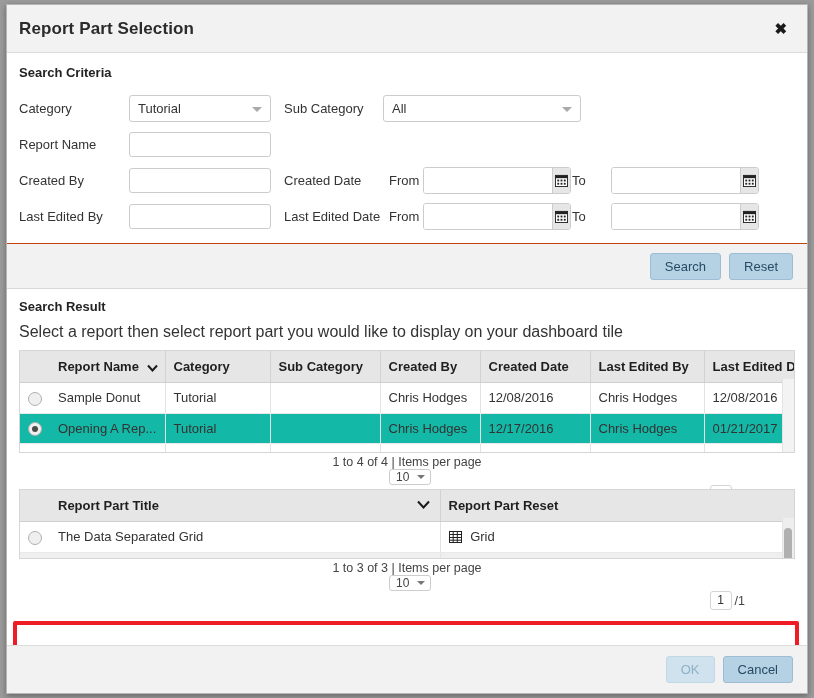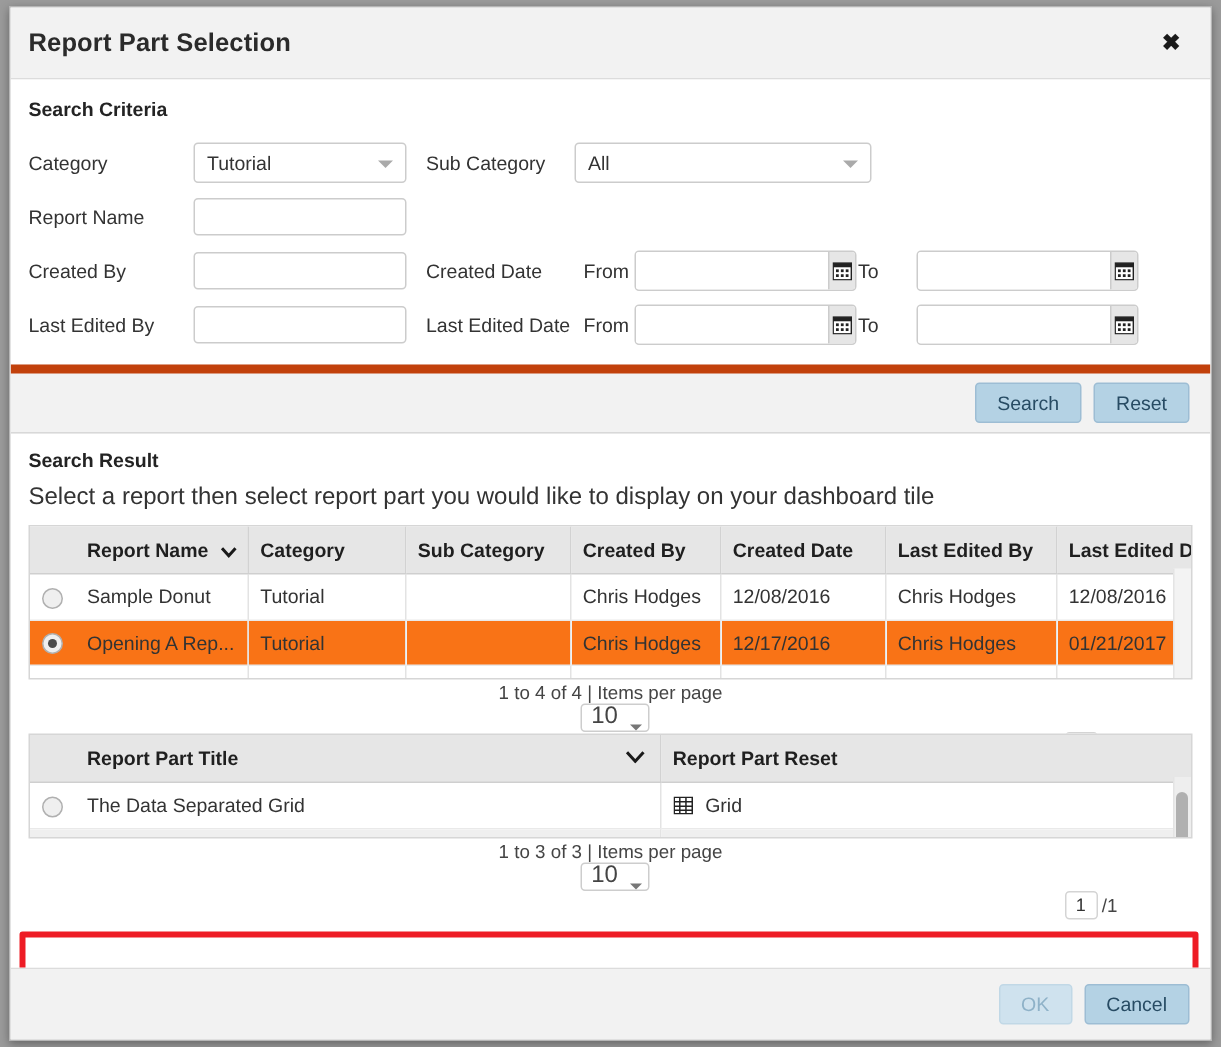--- a/index.html
+++ b/index.html
@@ -149,21 +149,21 @@
     align-items: center;
     justify-content: center;
     cursor: pointer;
   }
   .cal-btn svg { display: block; }
 
   
   .btn-strip {
     margin-top: 10px;
     background: #f2f2f2;
-    border-top: 6px solid #c2410c;
+    border-top: 1px solid #c2410c;
     border-bottom: 1px solid #d8d8d8;
     height: 46px;
     display: flex;
     align-items: center;
     justify-content: flex-end;
     padding-right: 14px;
     gap: 8px;
   }
   .btn {
     font-family: "Liberation Sans", sans-serif;
@@ -218,21 +218,21 @@
   tbody td {
     padding: 7px 8px;
     border-right: 1px solid #e3e3e3;
     border-bottom: 1px solid #e9e9e9;
     color: #333;
     white-space: nowrap;
     overflow: hidden;
     text-overflow: ellipsis;
   }
   tbody td:last-child { border-right: 0; }
-  tbody tr.sel-row td { background: #f97316; }
+  tbody tr.sel-row td { background: #14b8a6; }
   td.radio-cell, th.radio-cell {
     width: 30px;
     padding-left: 8px;
     padding-right: 0;
     border-right: 0;
   }
   .radio {
     width: 14px; height: 14px;
     border-radius: 50%;
     border: 1px solid #b0b0b0;
@@ -279,31 +279,31 @@
     align-items: center;
     height: 30px;
     padding: 0 8px;
     font-size: 12.5px;
     color: #444;
     margin-top: 2px;
     flex-direction: column;
   }
   .pager .ipp {
     display: inline-flex;
-    align-items: flex-end;
+    align-items: center;
     margin-left: 6px;
     height: 19px;
     min-width: 42px;
     border: 1px solid #cdcdcd;
     border-radius: 3px;
     background: #fff;
     padding: 0 4px 0 6px;
     position: relative;
     cursor: pointer;
-    font-size: 16px;
+    font-size: 12px;
   }
   .ipp .caret2 {
     margin-left: 8px;
     width: 0; height: 0;
     border-left: 4px solid transparent;
     border-right: 4px solid transparent;
     border-top: 4px solid #777;
   }
   .pager .right {
     margin-left: auto;

